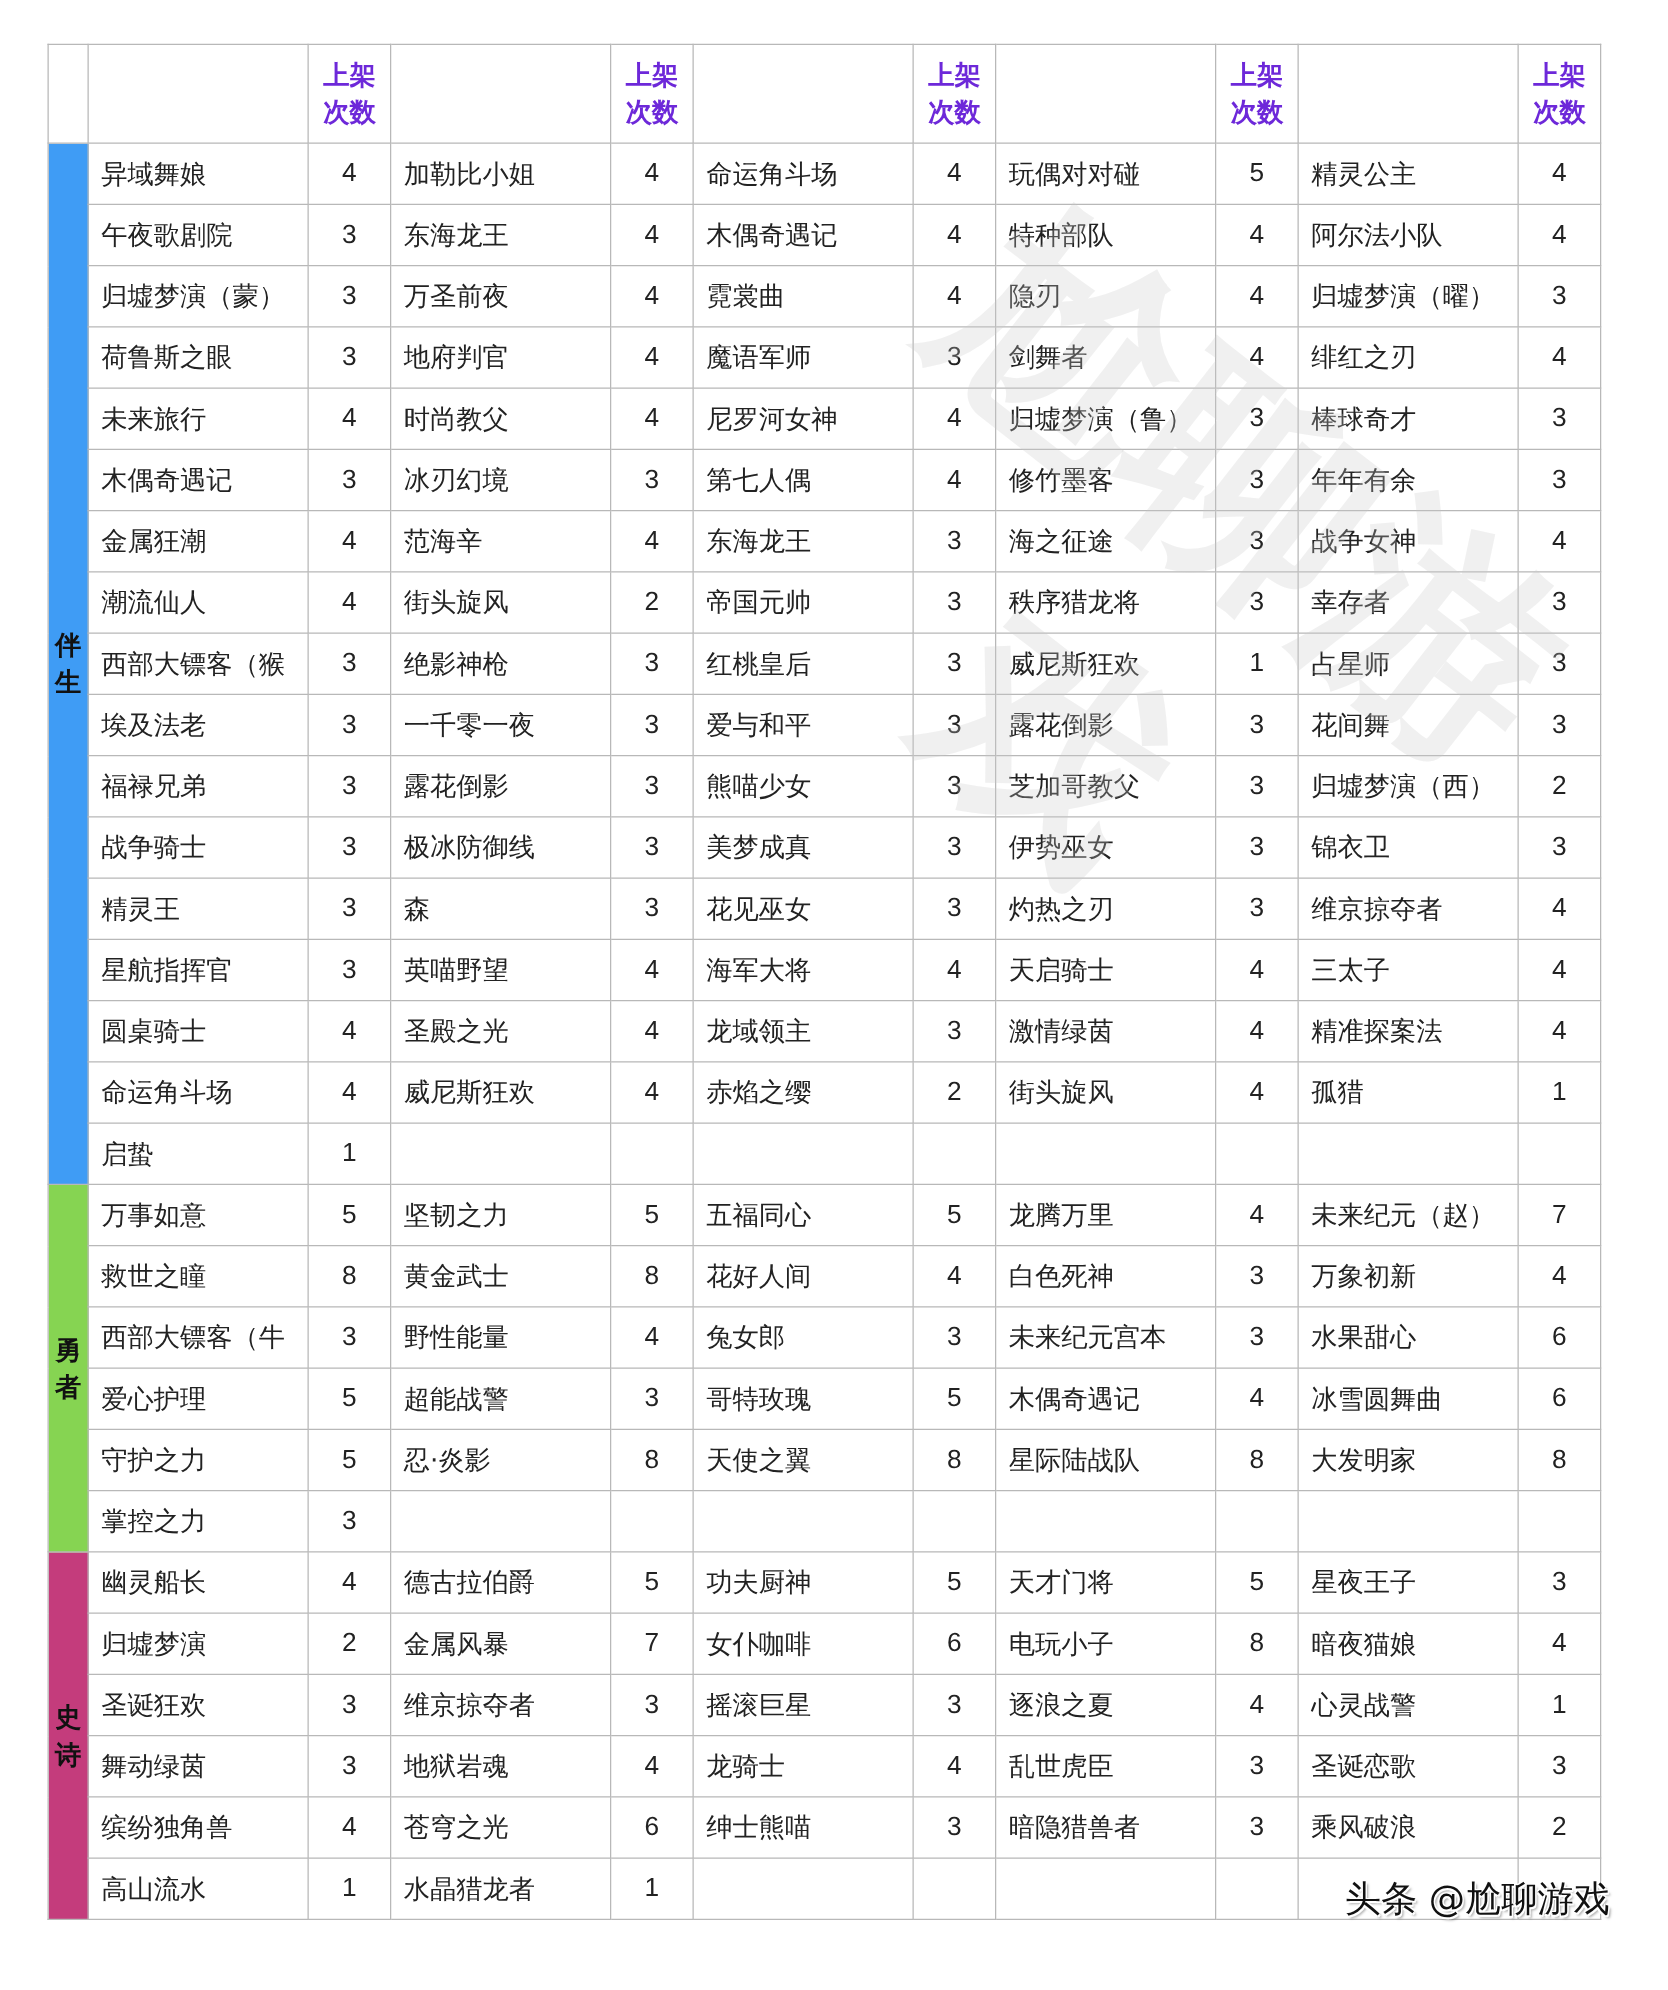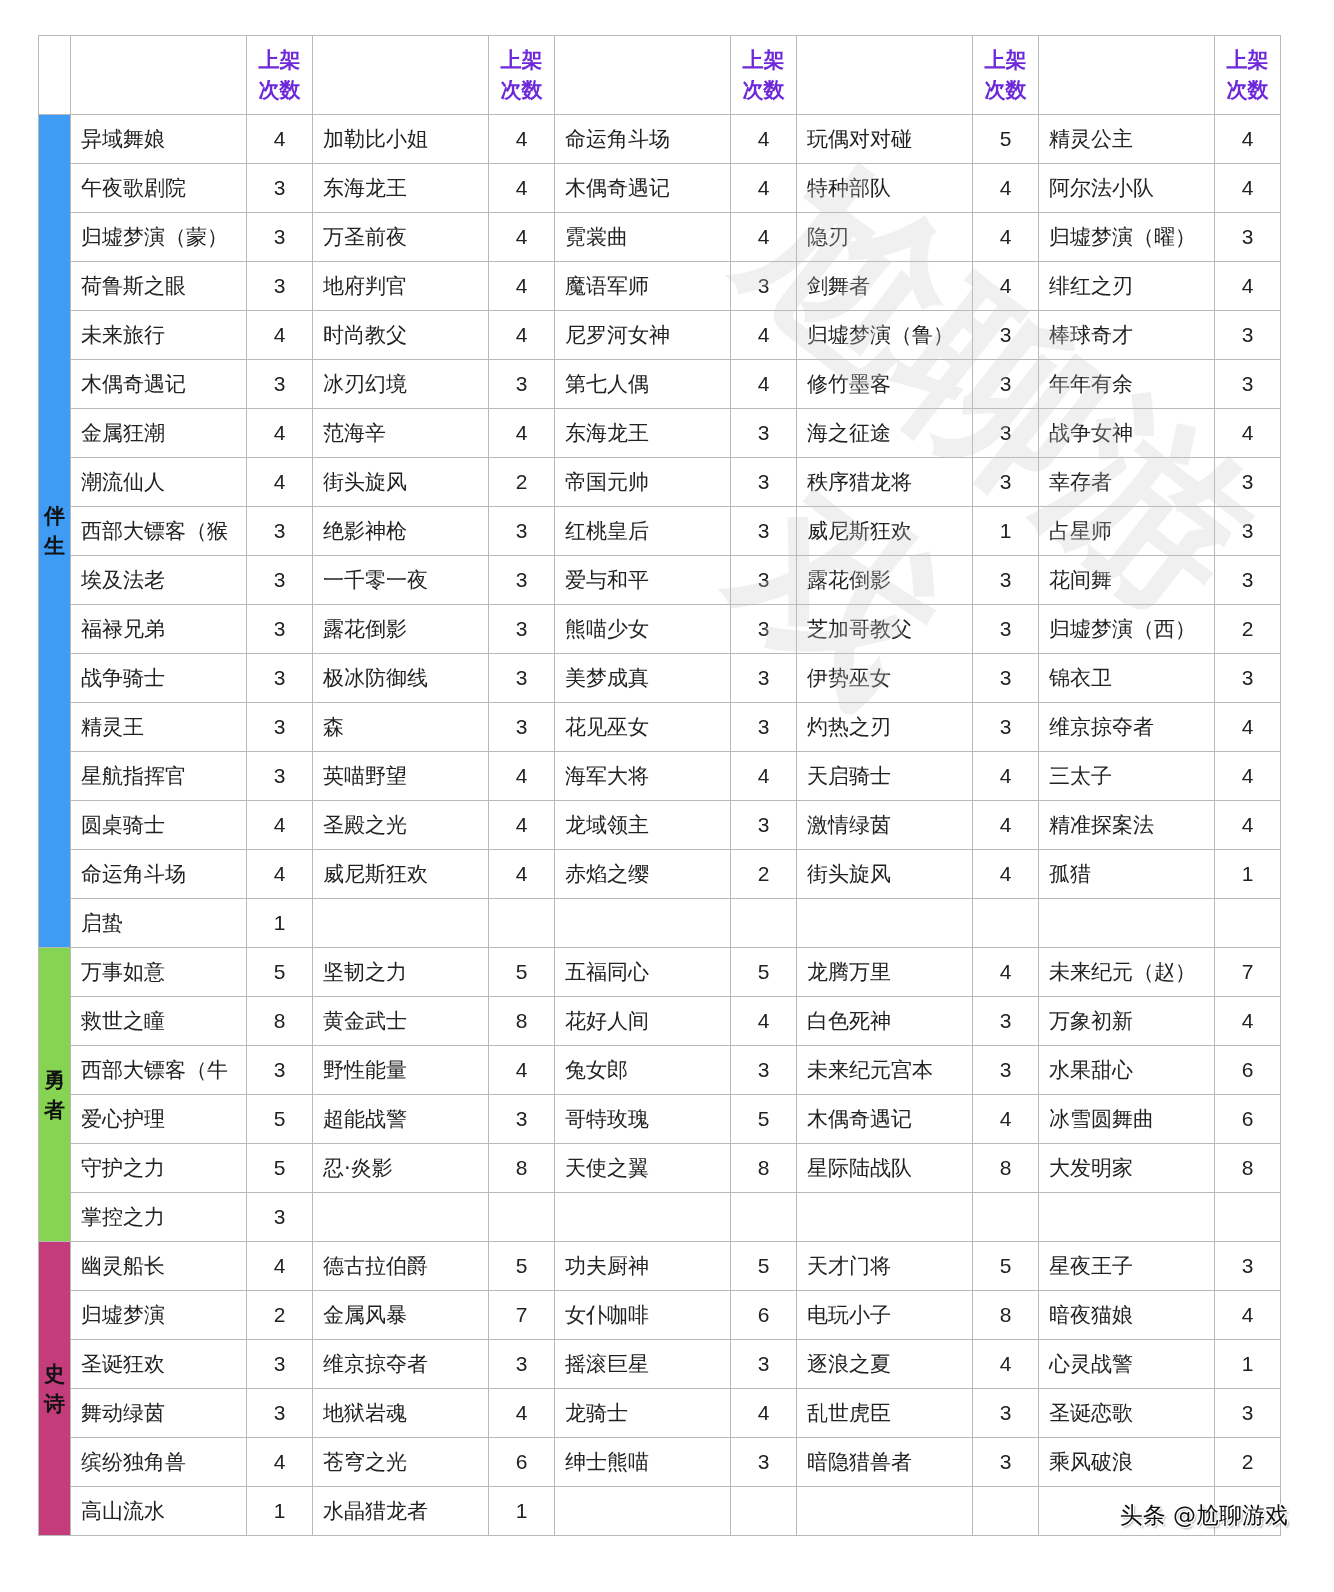--- a/index.html
+++ b/index.html
@@ -11,21 +11,21 @@
   th { height: 78px; font-size: 21px; font-weight: bold; line-height: 30px; text-align: center; color: #6d28d9; }
   td.name { text-align: left; padding-left: 10px; white-space: nowrap; overflow: hidden; }
   td.cnt { text-align: center; font-family: "Liberation Sans", sans-serif; font-size: 21px; }
   td.cat { color: #111; font-weight: bold; font-size: 21px; text-align: center; line-height: 30px; border-color: #b8b8b8; }
   col.c-cat { width: 32px; }
   col.c-name { width: 176px; }
   col.c-cnt { width: 66px; }
   .watermark { position: absolute; left: 380px; top: 150px; width: 600px; height: 1300px; pointer-events: none;
                font-size: 190px; font-weight: bold; color: rgba(200,200,200,0.28); line-height: 260px;
                transform: rotate(38deg); transform-origin: 50% 50%; white-space: pre-wrap; text-align: center; }
-  .credit { position: absolute; right: 46px; top: 1500px; font-size: 23px; color: #111;
+  .credit { position: absolute; right: 46px; top: 1500px; font-size: 29px; color: #111;
             text-shadow: 1px 1px 0 #fff, -1px -1px 0 #fff, 1px -1px 0 #fff, -1px 1px 0 #fff, 2px 2px 2px rgba(0,0,0,0.35); }
 </style>
 </head>
 <body>
 
 <div class="sheet">
   <table>
     <colgroup>
       <col class="c-cat">
       <col class="c-name">

